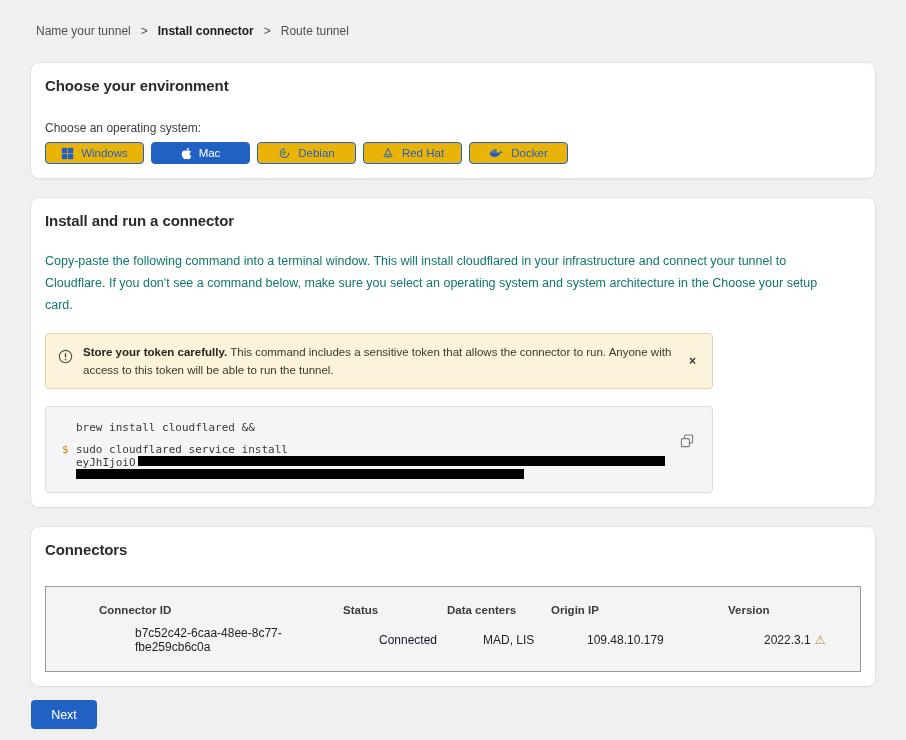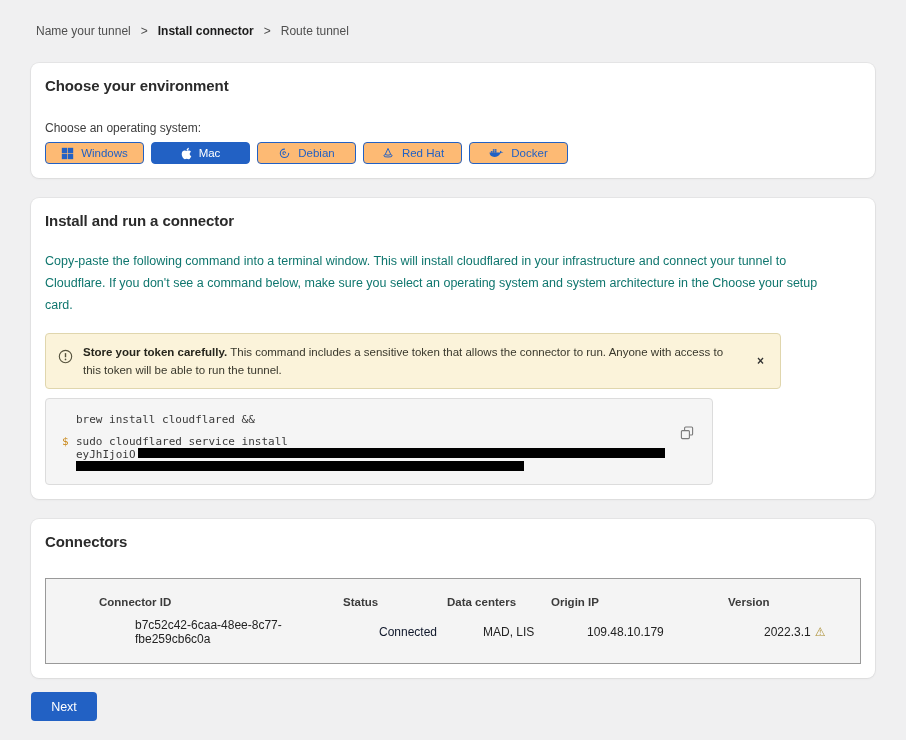--- a/index.html
+++ b/index.html
@@ -36,49 +36,49 @@
     letter-spacing: -0.1px;
   }
 
   
   .os-label { margin-top: 27px; font-size: 12px; color: #3d3d3d; }
   .os-row { display: flex; gap: 7px; margin-top: 7px; }
   .os-btn {
     width: 99px; height: 22px;
     display: flex; align-items: center; justify-content: center; gap: 7px;
     border: 1px solid #2261c4; border-radius: 4px;
-    background: #fdba74; color: #2261c4;
+    background: #eab308; color: #2261c4;
     font-size: 11.5px; font-family: inherit;
     cursor: pointer; padding: 0;
   }
   .os-btn.selected { background: #2261c4; color: #fff; }
   .os-btn svg { display: block; flex: 0 0 auto; }
 
   
   .desc {
     margin: 22px 0 0 0; font-size: 12.5px; line-height: 1.75;
     color: #0f766e; max-width: 798px;
   }
   .warning {
-    margin-top: 16px; width: 736px;
+    margin-top: 16px; width: 668px;
     background: #fbf3da; border: 1px solid #e0d6ad; border-radius: 4px;
     padding: 9px 12px 9px 12px;
     display: flex; align-items: flex-start; gap: 10px;
   }
   .warning-icon { margin-top: 6px; }
   .warning-text { flex: 1; font-size: 11.5px; line-height: 1.6; color: #39382c; }
   .warning-text b { color: #26251c; }
   .warning-close {
     align-self: center; border: none; background: none; cursor: pointer;
     font-size: 12px; font-weight: bold; color: #333; padding: 2px 4px;
   }
 
   .codeblock {
     position: relative;
-    margin-top: 9px; width: 668px;
+    margin-top: 17px; width: 668px;
     background: #f5f5f5; border: 1px solid #dcdcdc; border-radius: 4px;
     padding: 14px 40px 13px 16px;
     font-family: "DejaVu Sans Mono", monospace;
     font-size: 11px; color: #3a3a3a;
   }
   .code-row { display: flex; line-height: 13px; }
   .code-row.first { margin-bottom: 9px; }
   .code-prompt { flex: 0 0 14px; color: #ca8a1e; }
   .bar { background: #000; height: 10px; display: inline-block; vertical-align: middle; }
   .bar-1 { width: 527px; margin-left: 2px; }

